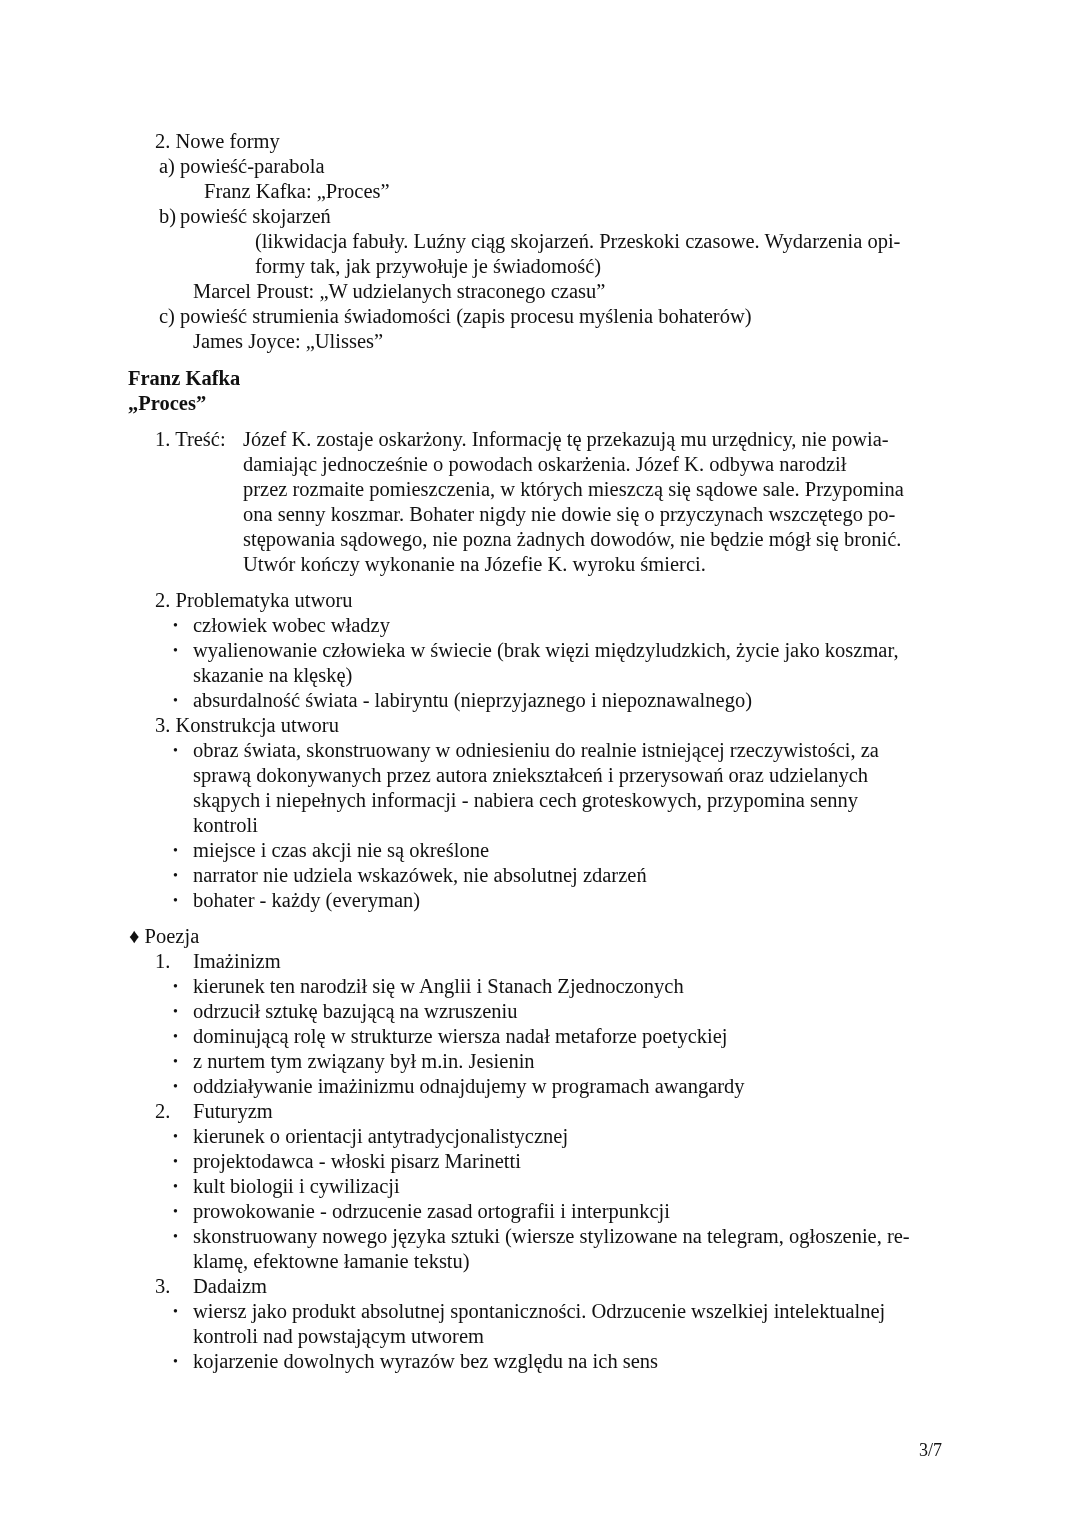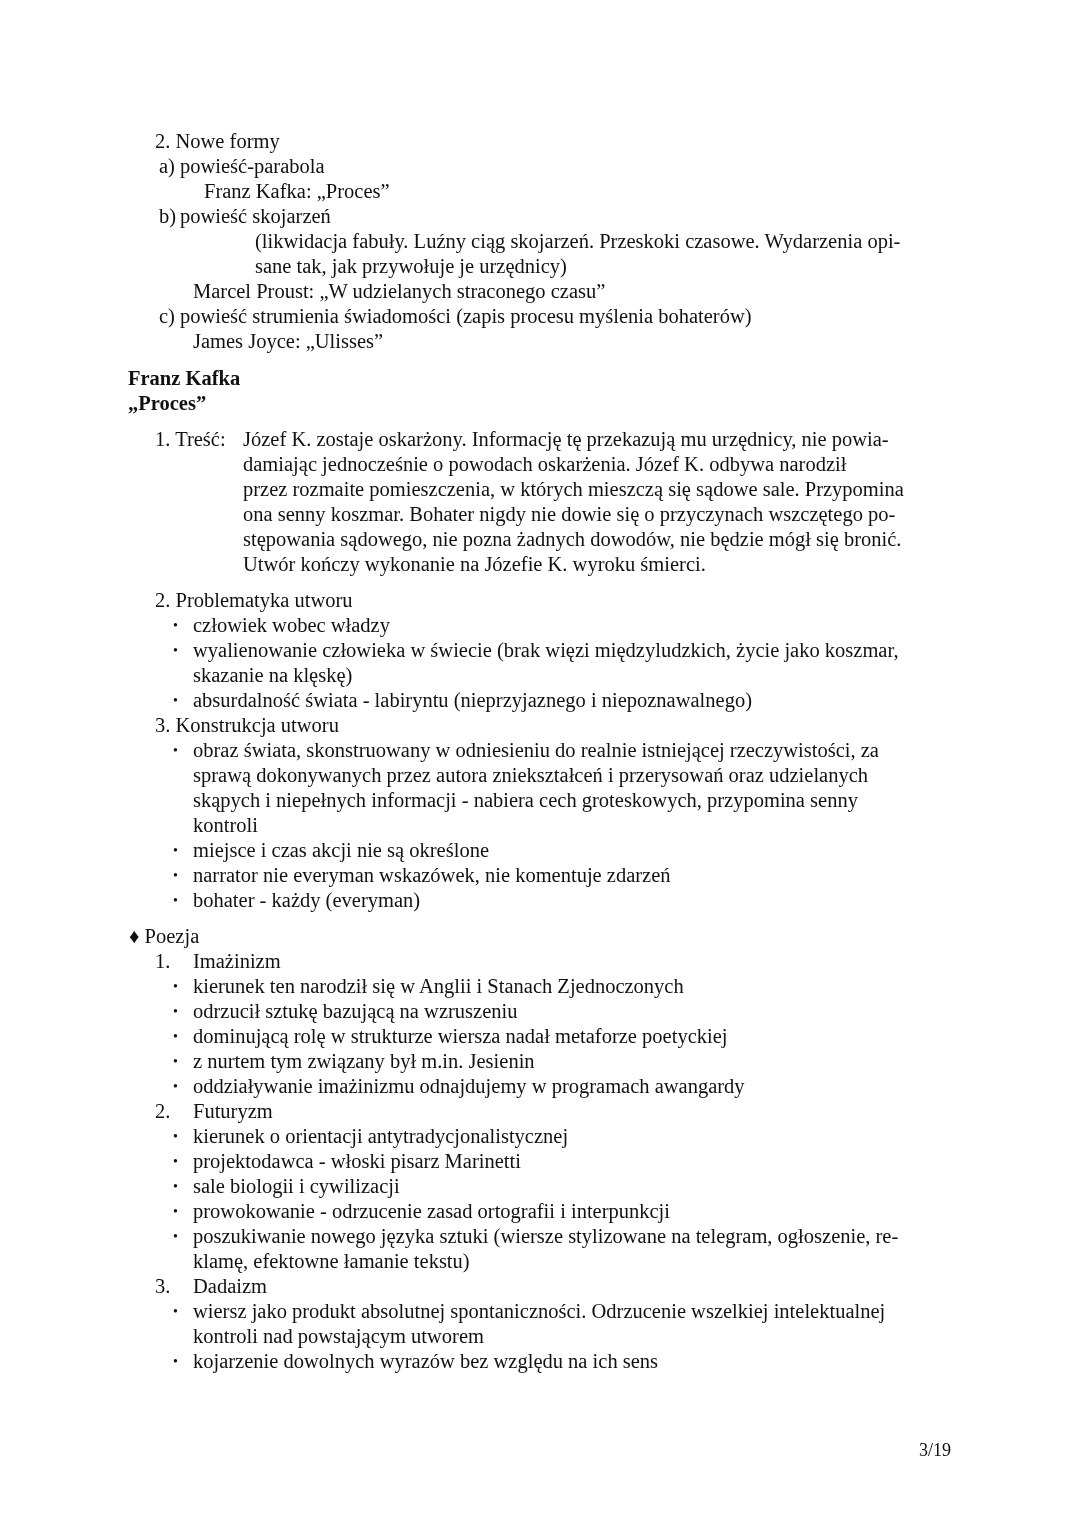--- a/index.html
+++ b/index.html
@@ -16,21 +16,21 @@
 </head>
 <body>
 
 <div class="ln" style="left:155px;top:129px">2. Nowe formy</div>
 <div class="ln" style="left:159px;top:154px">a)</div>
 <div class="ln" style="left:180px;top:154px">powieść-parabola</div>
 <div class="ln" style="left:204px;top:179px">Franz Kafka: „Proces”</div>
 <div class="ln" style="left:159px;top:204px">b)</div>
 <div class="ln" style="left:180px;top:204px">powieść skojarzeń</div>
 <div class="ln" style="left:255px;top:229px">(likwidacja fabuły. Luźny ciąg skojarzeń. Przeskoki czasowe. Wydarzenia opi-</div>
-<div class="ln" style="left:255px;top:254px">sane tak, jak przywołuje je urzędnicy)</div>
+<div class="ln" style="left:255px;top:254px">formy tak, jak przywołuje je świadomość)</div>
 <div class="ln" style="left:193px;top:279px">Marcel Proust: „W udzielanych straconego czasu”</div>
 <div class="ln" style="left:159px;top:304px">c)</div>
 <div class="ln" style="left:180px;top:304px">powieść strumienia świadomości (zapis procesu myślenia bohaterów)</div>
 <div class="ln" style="left:193px;top:329px">James Joyce: „Ulisses”</div>
 
 <div class="ln b" style="left:128px;top:366px">Franz Kafka</div>
 <div class="ln b" style="left:128px;top:391px">„Proces”</div>
 
 <div class="ln" style="left:155px;top:427px">1. Treść:</div>
 <div class="ln" style="left:243px;top:427px">Józef K. zostaje oskarżony. Informację tę przekazują mu urzędnicy, nie powia-</div>
@@ -51,21 +51,21 @@
 
 <div class="ln" style="left:155px;top:713px">3. Konstrukcja utworu</div>
 <span class="bullet" style="left:173px;top:738px">•</span>
 <div class="ln" style="left:193px;top:738px">obraz świata, skonstruowany w odniesieniu do realnie istniejącej rzeczywistości, za</div>
 <div class="ln" style="left:193px;top:763px">sprawą dokonywanych przez autora zniekształceń i przerysowań oraz udzielanych</div>
 <div class="ln" style="left:193px;top:788px">skąpych i niepełnych informacji - nabiera cech groteskowych, przypomina senny</div>
 <div class="ln" style="left:193px;top:813px">kontroli</div>
 <span class="bullet" style="left:173px;top:838px">•</span>
 <div class="ln" style="left:193px;top:838px">miejsce i czas akcji nie są określone</div>
 <span class="bullet" style="left:173px;top:863px">•</span>
-<div class="ln" style="left:193px;top:863px">narrator nie everyman wskazówek, nie komentuje zdarzeń</div>
+<div class="ln" style="left:193px;top:863px">narrator nie udziela wskazówek, nie absolutnej zdarzeń</div>
 <span class="bullet" style="left:173px;top:888px">•</span>
 <div class="ln" style="left:193px;top:888px">bohater - każdy (everyman)</div>
 
 <div class="ln" style="left:129px;top:924px">♦ Poezja</div>
 
 <div class="ln" style="left:155px;top:949px">1.</div>
 <div class="ln" style="left:193px;top:949px">Imażinizm</div>
 <span class="bullet" style="left:173px;top:974px">•</span>
 <div class="ln" style="left:193px;top:974px">kierunek ten narodził się w Anglii i Stanach Zjednoczonych</div>
 <span class="bullet" style="left:173px;top:999px">•</span>
@@ -77,28 +77,28 @@
 <span class="bullet" style="left:173px;top:1074px">•</span>
 <div class="ln" style="left:193px;top:1074px">oddziaływanie imażinizmu odnajdujemy w programach awangardy</div>
 
 <div class="ln" style="left:155px;top:1099px">2.</div>
 <div class="ln" style="left:193px;top:1099px">Futuryzm</div>
 <span class="bullet" style="left:173px;top:1124px">•</span>
 <div class="ln" style="left:193px;top:1124px">kierunek o orientacji antytradycjonalistycznej</div>
 <span class="bullet" style="left:173px;top:1149px">•</span>
 <div class="ln" style="left:193px;top:1149px">projektodawca - włoski pisarz Marinetti</div>
 <span class="bullet" style="left:173px;top:1174px">•</span>
-<div class="ln" style="left:193px;top:1174px">sale biologii i cywilizacji</div>
+<div class="ln" style="left:193px;top:1174px">kult biologii i cywilizacji</div>
 <span class="bullet" style="left:173px;top:1199px">•</span>
 <div class="ln" style="left:193px;top:1199px">prowokowanie - odrzucenie zasad ortografii i interpunkcji</div>
 <span class="bullet" style="left:173px;top:1224px">•</span>
-<div class="ln" style="left:193px;top:1224px">poszukiwanie nowego języka sztuki (wiersze stylizowane na telegram, ogłoszenie, re-</div>
+<div class="ln" style="left:193px;top:1224px">skonstruowany nowego języka sztuki (wiersze stylizowane na telegram, ogłoszenie, re-</div>
 <div class="ln" style="left:193px;top:1249px">klamę, efektowne łamanie tekstu)</div>
 
 <div class="ln" style="left:155px;top:1274px">3.</div>
 <div class="ln" style="left:193px;top:1274px">Dadaizm</div>
 <span class="bullet" style="left:173px;top:1299px">•</span>
 <div class="ln" style="left:193px;top:1299px">wiersz jako produkt absolutnej spontaniczności. Odrzucenie wszelkiej intelektualnej</div>
 <div class="ln" style="left:193px;top:1324px">kontroli nad powstającym utworem</div>
 <span class="bullet" style="left:173px;top:1349px">•</span>
 <div class="ln" style="left:193px;top:1349px">kojarzenie dowolnych wyrazów bez względu na ich sens</div>
 
-<div class="page-num">3/19</div>
+<div class="page-num">3/7</div>
 
 </body></html>

